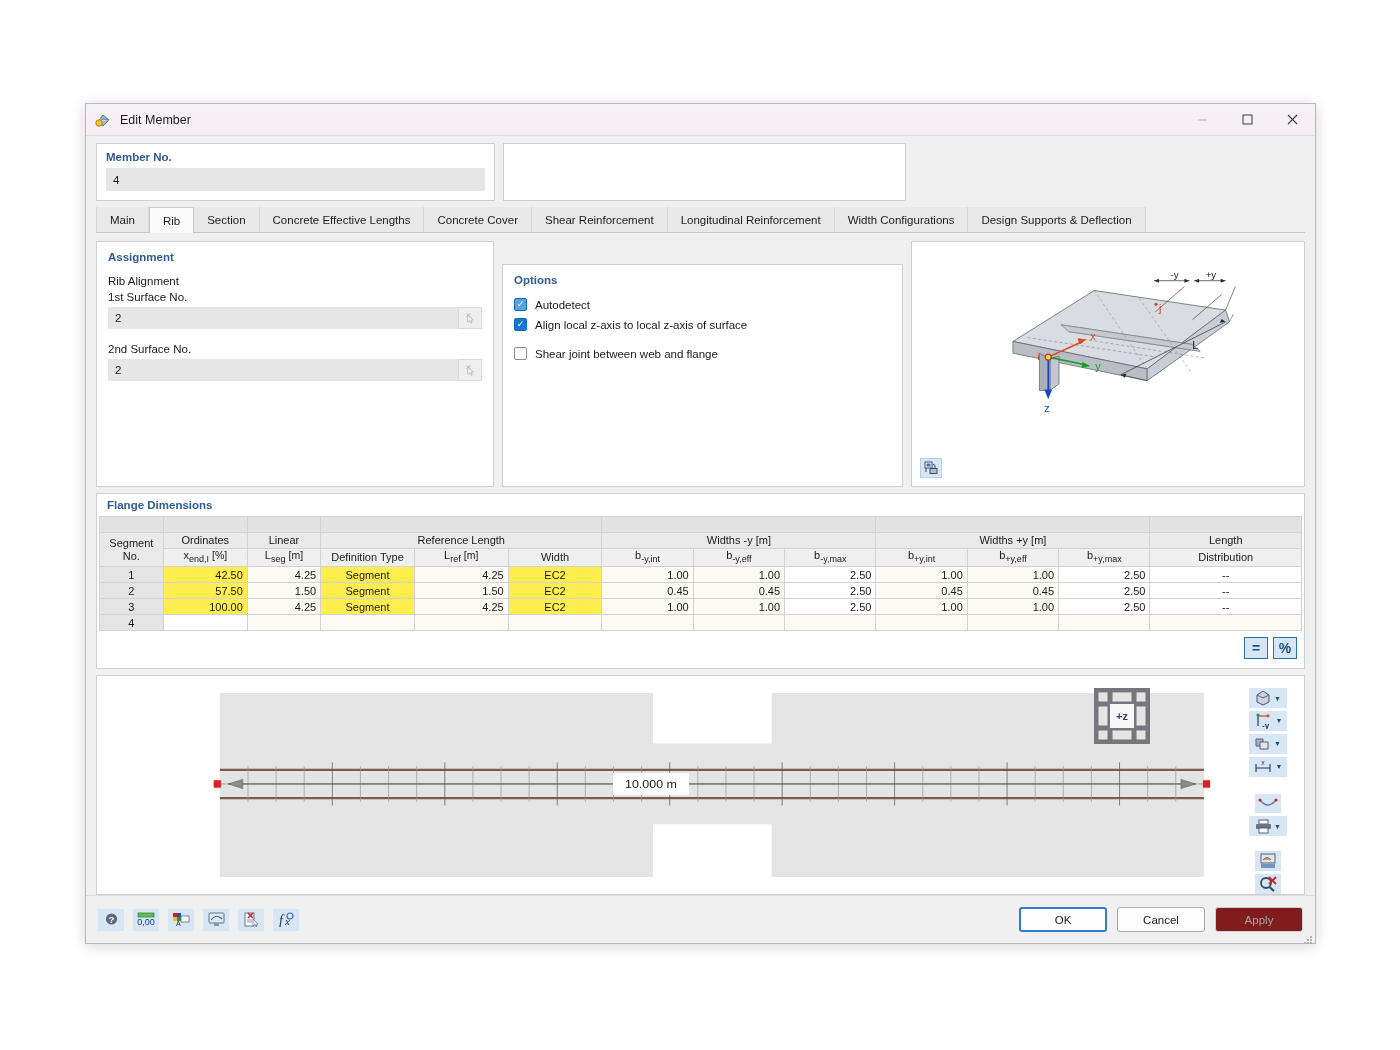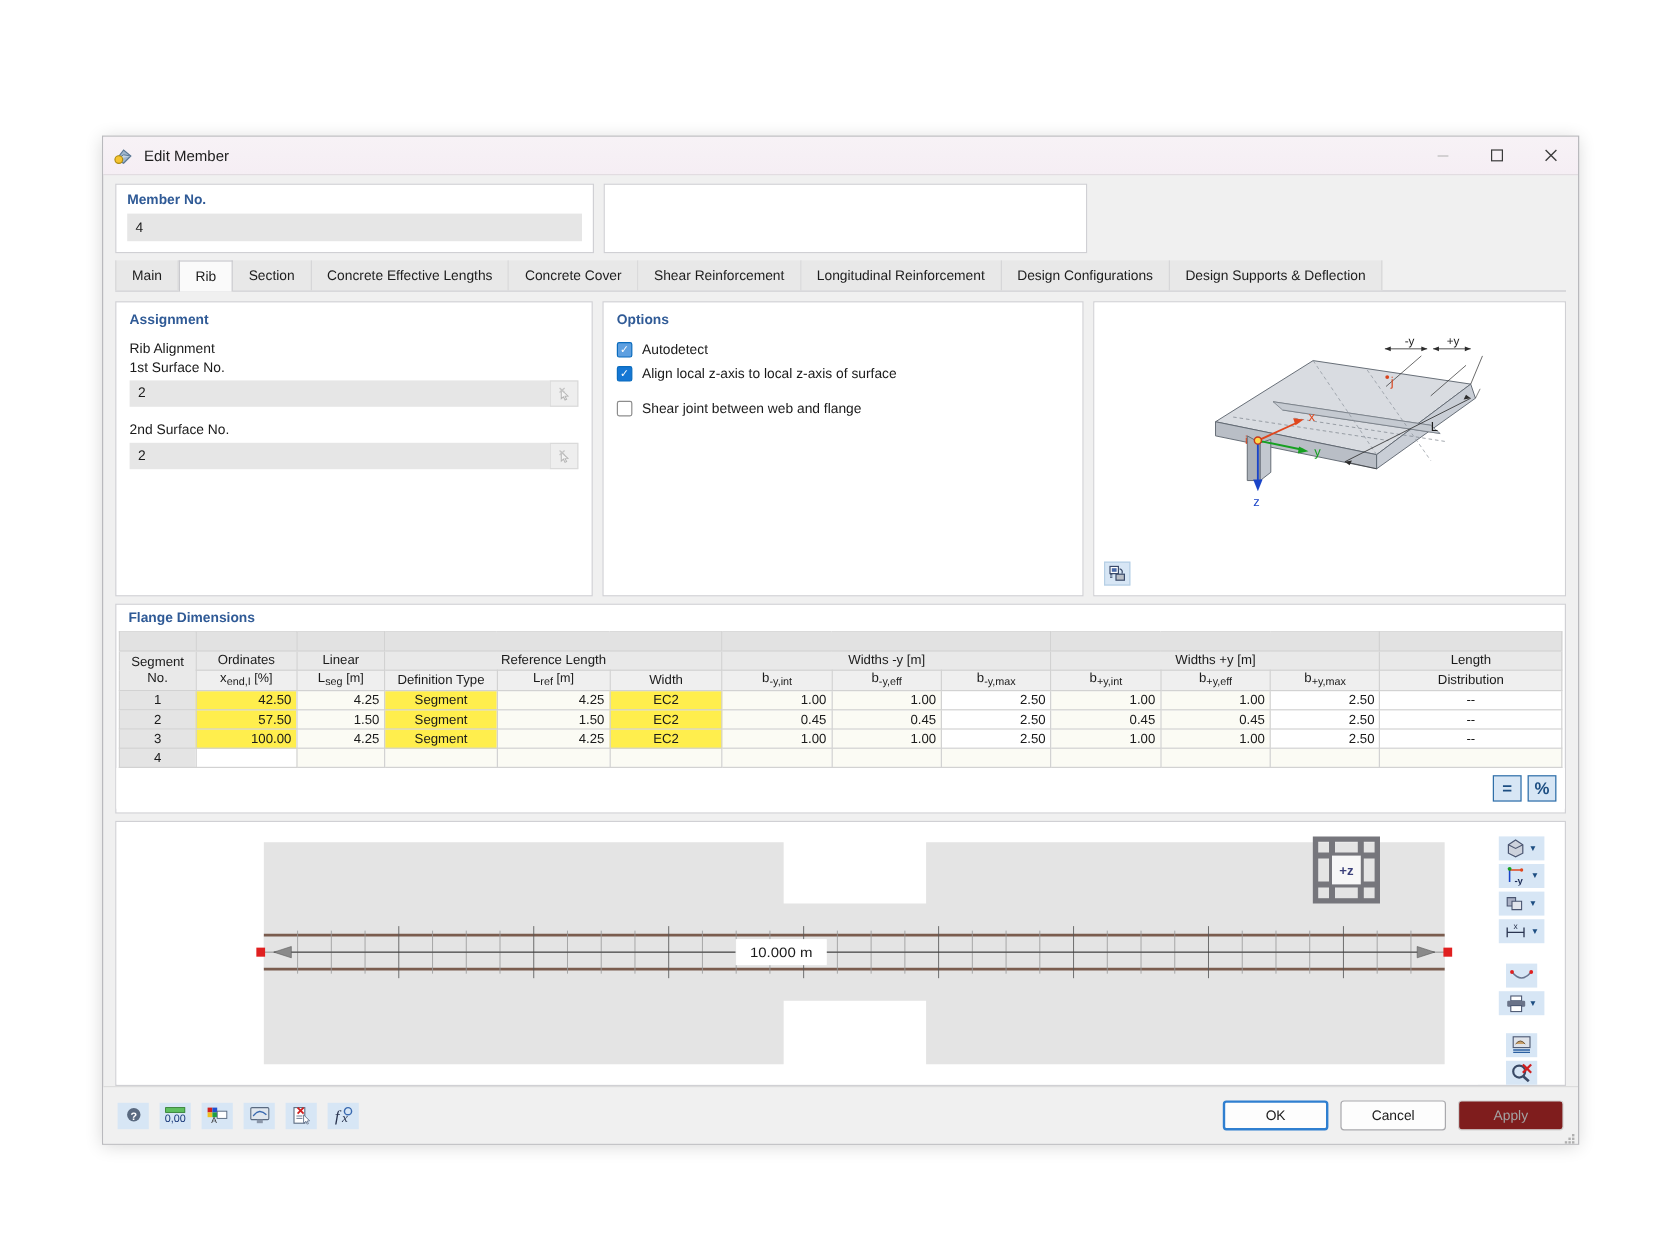--- a/index.html
+++ b/index.html
@@ -10,21 +10,21 @@
     font-family: "Liberation Sans", sans-serif;
     overflow: hidden;
   }
   .desktop {
     position: absolute; inset: 0;
     background: #ffffff;
   }
   
   .window {
     position: absolute;
-    left: 85px; top: 113px;
+    left: 85px; top: 103px;
     width: 1231px; height: 841px;
     background: #f0f0f0;
     border: 1px solid #b9b9bd;
     box-shadow: 0 2px 14px rgba(0,0,0,0.16);
     display: flex; flex-direction: column;
   }
   .titlebar {
     height: 32px;
     background: linear-gradient(to bottom,#f7f2f6,#f5eef4);
     border-bottom: 1px solid #e2dce1;
@@ -114,21 +114,21 @@
     height: 246px;
     flex: 0 0 246px;
   }
   .panel {
     background: #ffffff;
     border: 1px solid #d0d0d4;
     padding: 9px 11px;
     position: relative;
   }
   .panel.assignment { width: 398px; }
-  .panel.options { width: 401px; }
+  .panel.options { width: 401px; margin-top: 23px; }
   .panel.preview { flex: 1; padding: 0; overflow: hidden; }
   .panel-title {
     font-size: 11.5px; color: #2f5a96; font-weight: bold;
     margin-bottom: 12px;
   }
   .field-label { font-size: 11.5px; color: #1a1a1a; margin-bottom: 4px; }
   .combo {
     height: 24px; background: #e8eaf3;
     display: flex; align-items: center;
     padding: 0 7px;
@@ -345,21 +345,21 @@
     </div>
 
     <div class="tabstrip">
       <div class="tab">Main</div>
       <div class="tab active">Rib</div>
       <div class="tab">Section</div>
       <div class="tab">Concrete Effective Lengths</div>
       <div class="tab">Concrete Cover</div>
       <div class="tab">Shear Reinforcement</div>
       <div class="tab">Longitudinal Reinforcement</div>
-      <div class="tab">Design Configurations</div>
+      <div class="tab">Width Configurations</div>
       <div class="tab">Design Supports &amp; Deflection</div>
       <div class="tabfill"></div>
     </div>
 
     <div class="panels">
 
       <div class="panel assignment">
         <div class="panel-title">Assignment</div>
         <div class="field-label">Rib Alignment</div>
         <div class="field-label">1st Surface No.</div>

